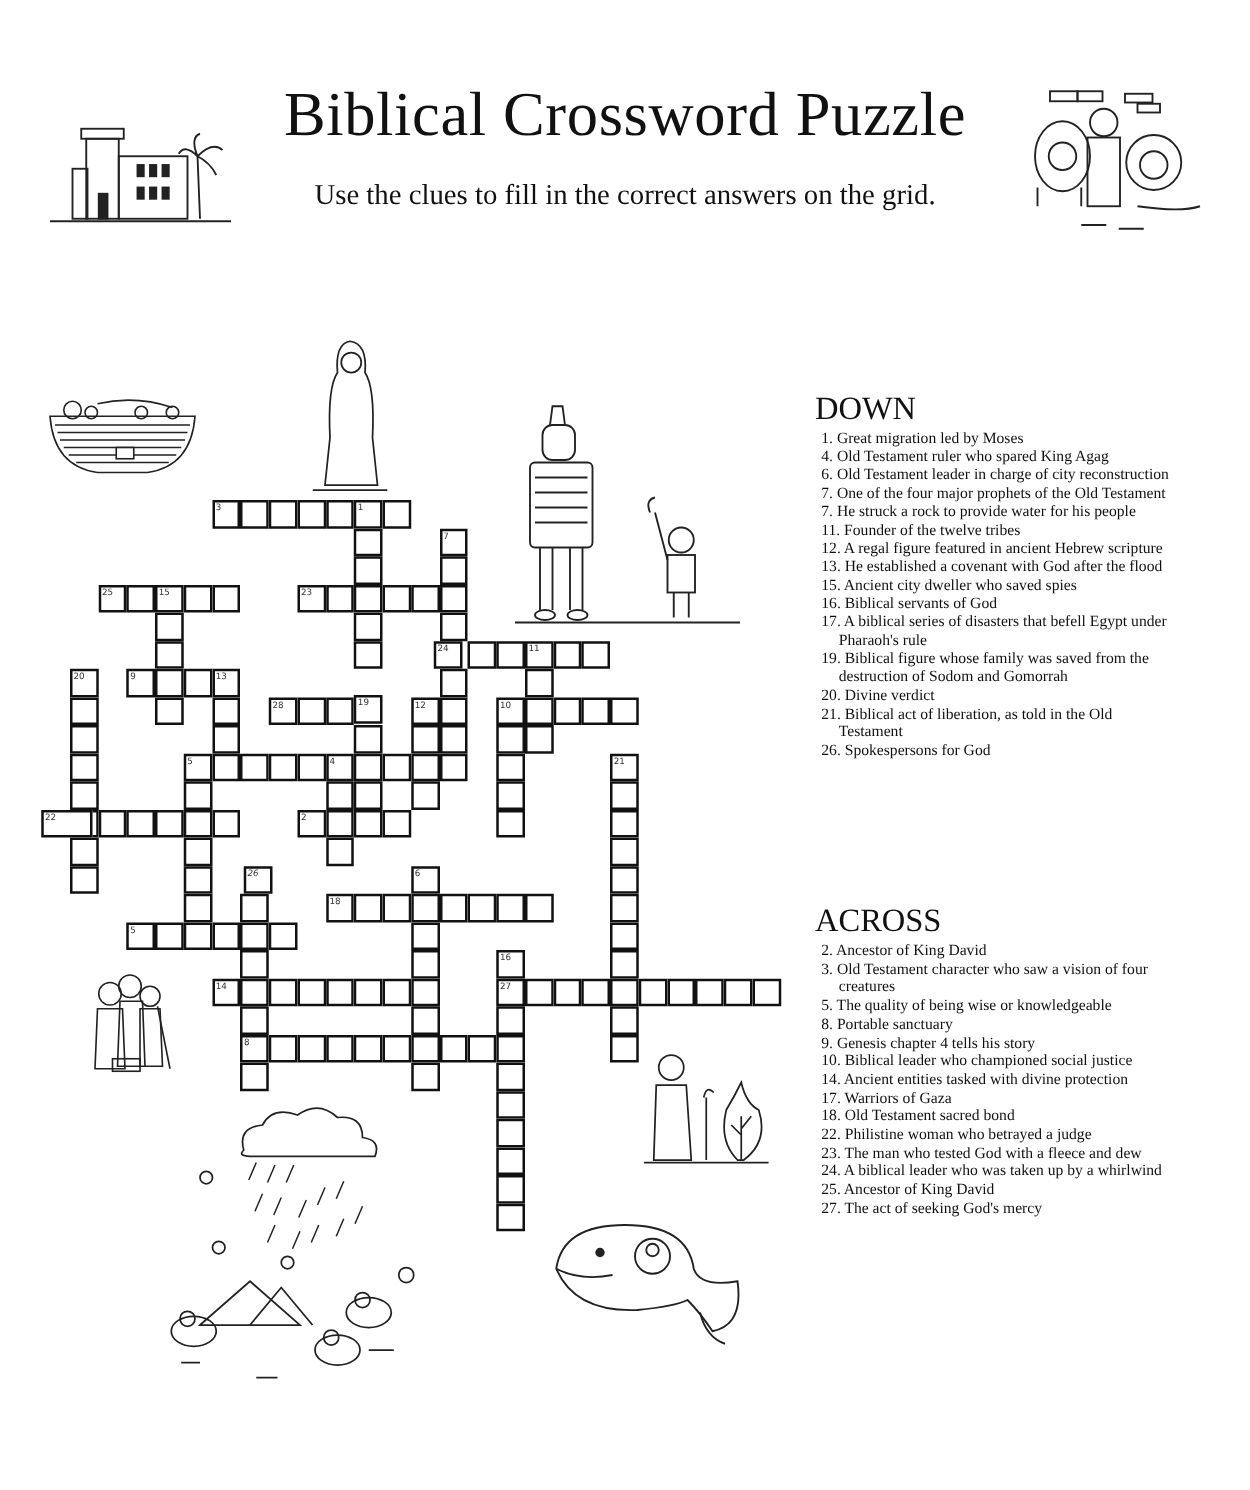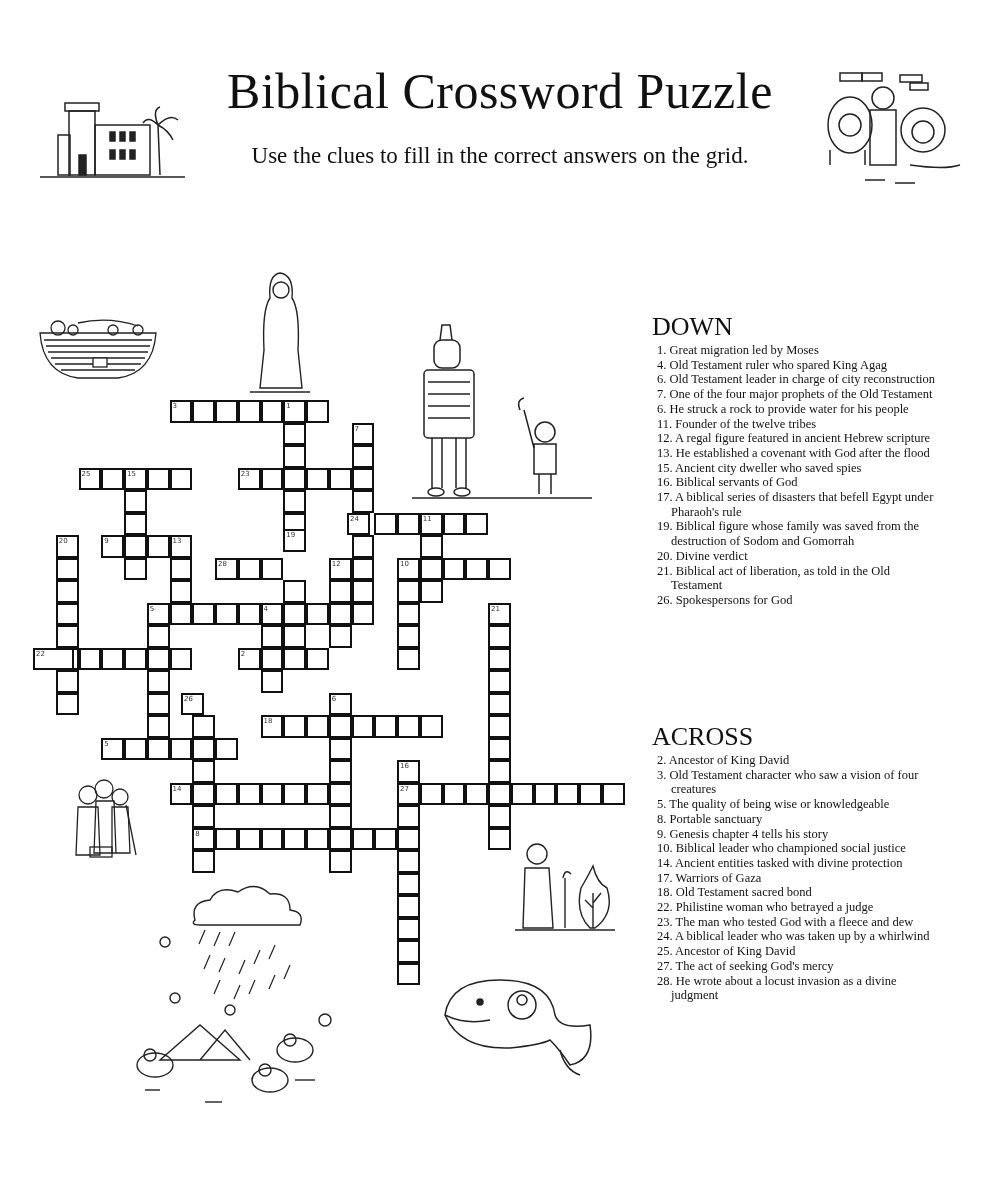--- a/index.html
+++ b/index.html
@@ -211,21 +211,21 @@
       <span>13</span>
     </div>
     <div class="cell" style="left: 169.5px; top: 557.5px;"></div>
     <div class="cell" style="left: 169.5px; top: 580px;"></div>
     <div class="cell" style="left: 169.5px; top: 602.5px;"></div>
     <div class="cell" style="left: 215px; top: 557.5px;">
       <span>28</span>
     </div>
     <div class="cell" style="left: 237.75px; top: 557.5px;"></div>
     <div class="cell" style="left: 260.5px; top: 557.5px;"></div>
-    <div class="cell" style="left: 283.25px; top: 529px;">
+    <div class="cell" style="left: 283.25px; top: 556px;">
       <span>19</span>
     </div>
     <div class="cell" style="left: 283.25px; top: 580px;"></div>
     <div class="cell" style="left: 283.25px; top: 602.5px;"></div>
     <div class="cell" style="left: 283.25px; top: 625px;"></div>
     <div class="cell" style="left: 328.75px; top: 557.5px;">
       <span>12</span>
     </div>
     <div class="cell" style="left: 328.75px; top: 580px;"></div>
     <div class="cell" style="left: 328.75px; top: 602.5px;"></div>
@@ -277,21 +277,21 @@
     </div>
     <div class="cell" style="left: 78.5px; top: 647.5px;"></div>
     <div class="cell" style="left: 101.25px; top: 647.5px;"></div>
     <div class="cell" style="left: 124px; top: 647.5px;"></div>
     <div class="cell" style="left: 169.5px; top: 647.5px;"></div>
     <div class="cell" style="left: 237.75px; top: 647.5px;">
       <span>2</span>
     </div>
     <div class="cell" style="left: 283.25px; top: 647.5px;"></div>
     <div class="cell" style="left: 306px; top: 647.5px;"></div>
-    <div class="cell" style="left: 181px; top: 692.5px; font-style: italic;">
+    <div class="cell" style="left: 195px; top: 692.5px; font-style: italic;">
       <span>26</span>
     </div>
     <div class="cell" style="left: 192.25px; top: 715px;"></div>
     <div class="cell" style="left: 192.25px; top: 737.5px;"></div>
     <div class="cell" style="left: 192.25px; top: 760px;"></div>
     <div class="cell" style="left: 192.25px; top: 782.5px;"></div>
     <div class="cell" style="left: 192.25px; top: 805px;"></div>
     <div class="cell" style="left: 192.25px; top: 827.5px;">
       <span>8</span>
     </div>
@@ -360,21 +360,21 @@
     <div class="cell" style="left: 374.25px; top: 827.5px;"></div>
   </div>
 
 <div class="clues" style="top:313px">
   <h2>DOWN</h2>
   <ul id="down-list">
       <li>1. Great migration led by Moses</li>
       <li>4. Old Testament ruler who spared King Agag</li>
       <li>6. Old Testament leader in charge of city reconstruction</li>
       <li>7. One of the four major prophets of the Old Testament</li>
-      <li>6. He struck a rock to provide water for his people</li>
+      <li>7. He struck a rock to provide water for his people</li>
       <li>11. Founder of the twelve tribes</li>
       <li>12. A regal figure featured in ancient Hebrew scripture</li>
       <li>13. He established a covenant with God after the flood</li>
       <li>15. Ancient city dweller who saved spies</li>
       <li>16. Biblical servants of God</li>
       <li>17. A biblical series of disasters that befell Egypt under Pharaoh's rule</li>
       <li>19. Biblical figure whose family was saved from the destruction of Sodom and Gomorrah</li>
       <li>20. Divine verdict</li>
       <li>21. Biblical act of liberation, as told in the Old Testament</li>
       <li>26. Spokespersons for God</li>
@@ -390,15 +390,14 @@
       <li>9. Genesis chapter 4 tells his story</li>
       <li>10. Biblical leader who championed social justice</li>
       <li>14. Ancient entities tasked with divine protection</li>
       <li>17. Warriors of Gaza</li>
       <li>18. Old Testament sacred bond</li>
       <li>22. Philistine woman who betrayed a judge</li>
       <li>23. The man who tested God with a fleece and dew</li>
       <li>24. A biblical leader who was taken up by a whirlwind</li>
       <li>25. Ancestor of King David</li>
       <li>27. The act of seeking God's mercy</li>
-      <li>28. He wrote about a locust invasion as a divine judgment</li>
     </ul>
 </div>
 
 </body></html>

